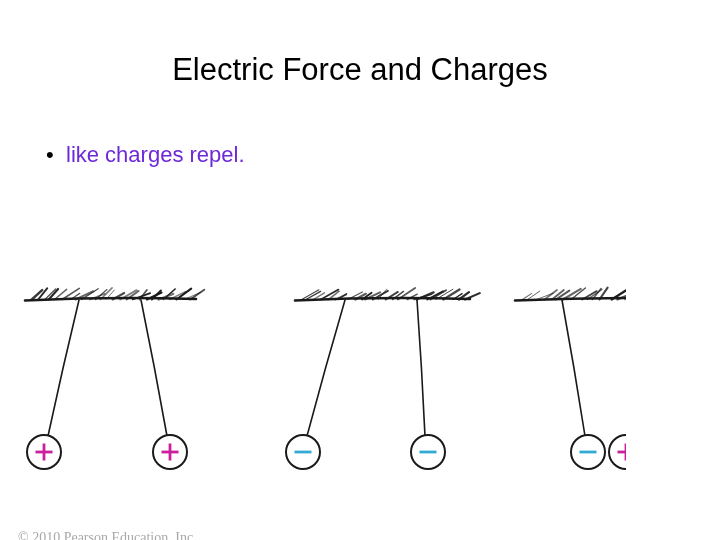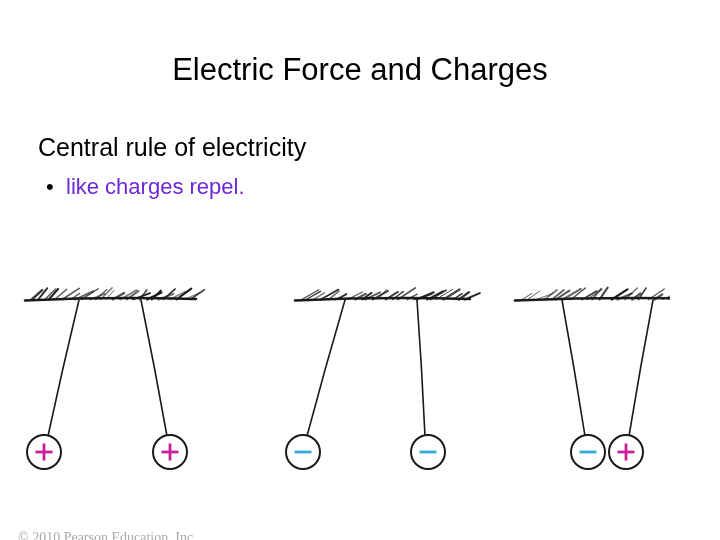--- a/index.html
+++ b/index.html
@@ -8,21 +8,20 @@
     background: #ffffff;
   }
   #slide {
     position: relative;
     width: 626px;
     height: 540px;
     background: #ffffff;
     overflow: hidden;
     font-family: "Liberation Sans", sans-serif;
     color: #000000;
-    padding-left: 44px;
   }
   #slide-title {
     position: absolute;
     left: 0;
     top: 52px;
     width: 720px;
     text-align: center;
     font-size: 31px;
     line-height: 36px;
     font-weight: 400;
@@ -84,21 +83,20 @@
   svg { display: block; }
 </style>
 </head>
 <body>
 
 <div id="slide">
 
   <div id="slide-title">Electric Force and Charges</div>
 
   <div id="body-block">
-    <div class="lead-line">Central rule of electricity</div>
 
     <div class="bullet-row">
       <span class="bullet-dot">•</span>
     </div>
 
     <div class="bullet-line2">like charges repel.</div>
   </div>
 
   <div id="figures">
     <svg id="figures-svg" width="720" height="225" viewBox="0 0 720 225">

